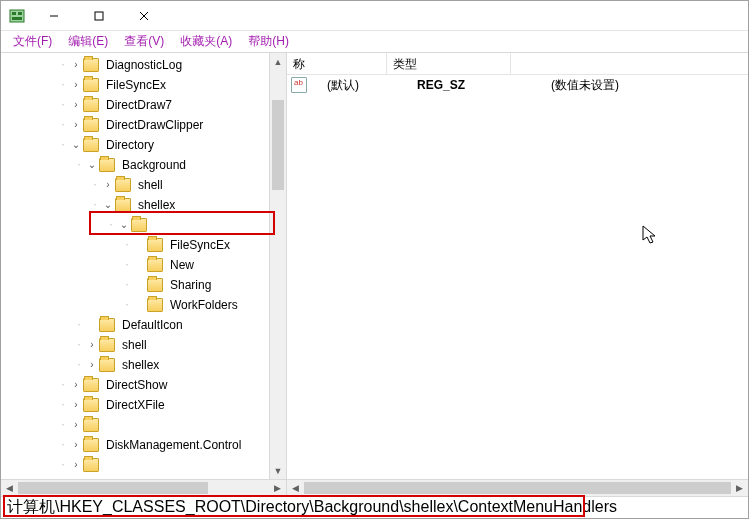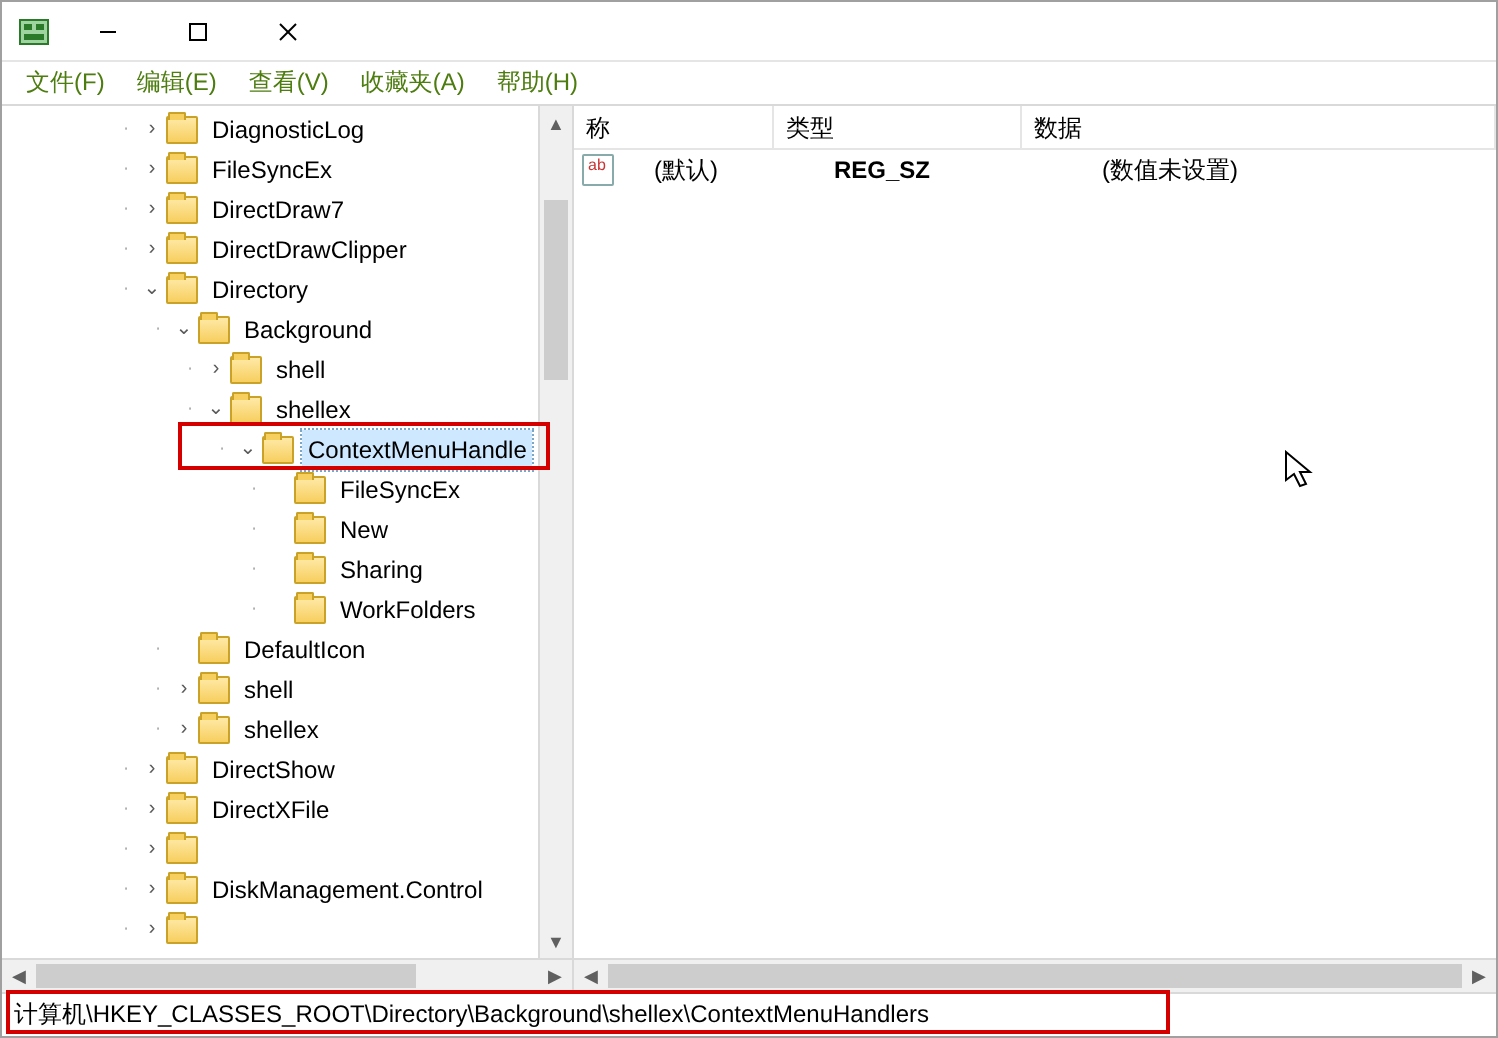--- a/index.html
+++ b/index.html
@@ -35,21 +35,21 @@
   }
   
   .menubar {
     height: 22px;
     display: flex;
     align-items: center;
     padding: 0 4px;
     border-bottom: 1px solid #d9d9d9;
     font-size: 12px;
   }
-  .menuitem { padding: 2px 8px; color: #4d7c0f; }
+  .menuitem { padding: 2px 8px; color: #a21caf; }
   
   .main {
     display: flex;
     height: calc(100% - 30px - 22px - 22px);
   }
   .left {
     width: 286px;
     border-right: 1px solid #d9d9d9;
     position: relative;
     overflow: hidden;
@@ -157,21 +157,21 @@
   .vscroll .arrow{height:17px; display:flex; align-items:center; justify-content:center; color:#606060; font-size:9px;}
   .vscroll .track{flex:1; position:relative;}
   .vscroll .thumb{
     position:absolute; left:2px; right:2px;
     background:#cdcdcd;
   }
   
   .statusbar{
     height:22px; border-top:1px solid #d9d9d9;
     display:flex; align-items:center; padding:0 6px;
-    font-size:12px; background:#fff;
+    font-size:16px; background:#fff;
   }
   
   .hlbox{
     position:absolute; border:2px solid #d40000; pointer-events:none;
   }
   
   .cursor-graphic{
     position:absolute;
     left:355px; top:172px;
     pointer-events:none;
@@ -275,21 +275,20 @@
             <span class="dotline">·</span>
             <span class="tw">⌄</span>
             <span class="folder-icon"></span>
             <span class="node-label">shellex</span>
           </div>
           <div class="node selected">
             <span class="spacer" style="width: 104px;"></span>
             <span class="dotline">·</span>
             <span class="tw">⌄</span>
             <span class="folder-icon"></span>
-            <span class="node-label">ContextMenuHandle</span>
           </div>
           <div class="node">
             <span class="spacer" style="width: 120px;"></span>
             <span class="dotline">·</span>
             <span class="tw"></span>
             <span class="folder-icon"></span>
             <span class="node-label">FileSyncEx</span>
           </div>
           <div class="node">
             <span class="spacer" style="width: 120px;"></span>
@@ -381,21 +380,20 @@
           <div class="thumb" style="left:0; width:190px;"></div>
         </div>
       <div class="arrow">▶</div>
     </div>
   </div>
 
   <div class="right">
     <div class="listhdr">
       <div class="col col-name">称</div>
       <div class="col col-type">类型</div>
-      <div class="col col-data">数据</div>
     </div>
     <div id="listbody">
         <div class="listrow">
           <span class="cell-icon"></span>
           <span class="cell" style="width: 80px;">(默认)</span>
           <span class="cell" style="width: 124px; font-weight: bold;">REG_SZ</span>
           <span class="cell">(数值未设置)</span>
         </div>
       </div>
 

